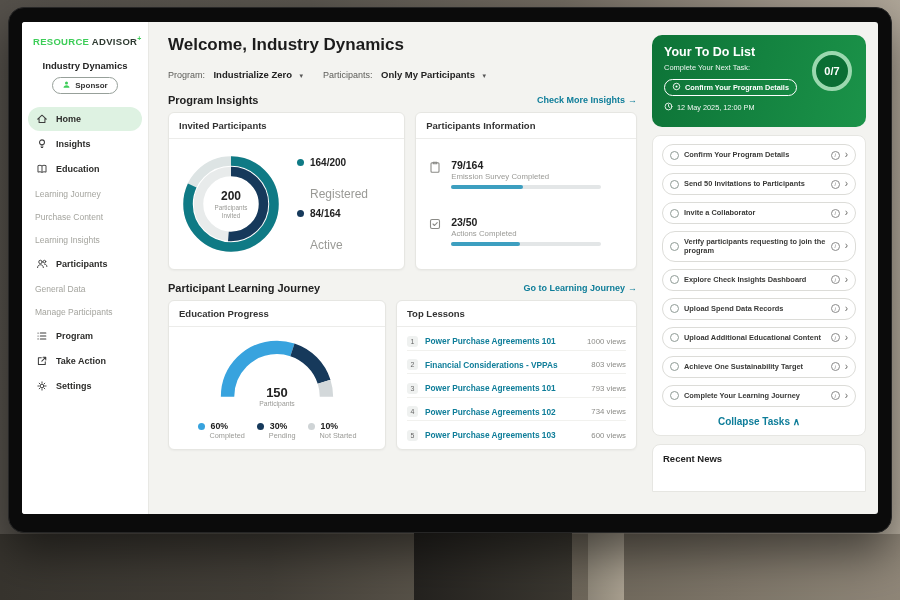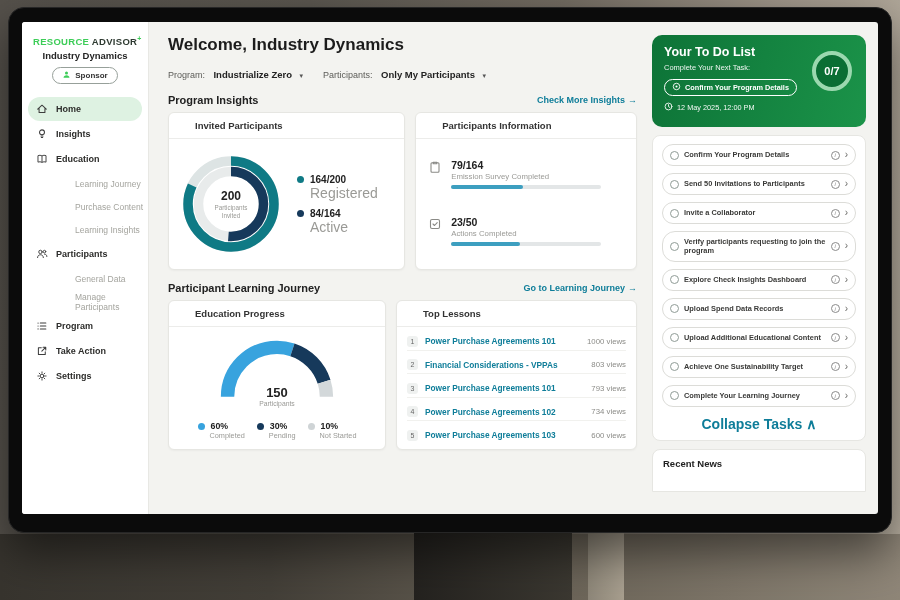--- a/index.html
+++ b/index.html
@@ -18,62 +18,62 @@
     box-shadow:0 20px 45px rgba(0,0,0,.5); }
   .screen { position:absolute; left:13px; top:14px; width:856px; height:492px;
     background:#f3f3f0; border-radius:3px; overflow:hidden; display:flex; }
 
   
   .sidebar { width:127px; background:#ffffff; border-right:1px solid #e8e8e4; padding-top:13px; flex:none; }
   .logo { padding-left:11px; font-size:9.5px; font-weight:800; letter-spacing:.3px; white-space:nowrap; }
   .logo .lg1 { color:#3dcd58; }
   .logo .lg2 { color:#2f3b32; }
   .logo .lg3 { color:#3dcd58; font-size:7px; vertical-align:super; }
-  .org { text-align:center; font-size:9.5px; font-weight:700; color:#242424; margin-top:3px; }
+  .org { text-align:center; font-size:9.5px; font-weight:700; color:#242424; margin-top:13px; }
   .badge { margin:6px auto 0; width:max-content; display:flex; align-items:center; gap:4px;
     border:1px solid #97a09a; border-radius:10px; padding:2px 9px; font-size:8px; font-weight:600; color:#333; background:#fff; }
   .nav { margin-top:13px; }
   .nav-item { height:24px; display:flex; align-items:center; gap:8px; padding-left:7px;
     margin:1px 6px; border-radius:12px; font-size:9px; font-weight:700; color:#2d2d2b; cursor:pointer; }
   .nav-item.active { background:#def2e2; }
-  .nav-sub { height:23px; display:flex; align-items:center; padding-left:53px;
+  .nav-sub { height:23px; display:flex; align-items:center; padding-left:13px;
     font-size:8.5px; color:#a4a49e; font-weight:500; cursor:pointer; }
   .nicon { width:13px; height:13px; display:flex; align-items:center; justify-content:center; flex:none; }
 
   
   .main { width:500px; flex:none; padding:10px 12px 0 19px; }
   .h1 { font-size:17px; font-weight:700; color:#1c1c1c; margin:3px 0 9px; }
   .filters { display:flex; gap:20px; align-items:center; }
   .flabel { font-size:9px; color:#5c5c58; }
   .fvalue { font-size:9.5px; font-weight:700; color:#222; margin-left:4px; cursor:pointer; }
   .caret { font-size:7px; color:#555; margin-left:3px; }
   .secrow { display:flex; justify-content:space-between; align-items:center; margin:12px 0 6px; }
   .sectitle { font-size:11px; font-weight:700; color:#222; }
   .seclink { font-size:9px; font-weight:700; color:#0e7d99; cursor:pointer; }
   .seclink .arrow { margin-left:3px; }
   .cards { display:flex; gap:10px; }
   .card { background:#fff; border:1px solid #e6e6e2; border-radius:6px; overflow:hidden;
     box-shadow:0 1px 2px rgba(0,0,0,.04); }
-  .ctitle { padding:7px 26px; border-bottom:1px solid #ececea; font-size:9.5px; font-weight:700; color:#333; }
+  .ctitle { padding:7px 10px; border-bottom:1px solid #ececea; font-size:9.5px; font-weight:700; color:#333; }
 
   .cards.row1 { height:158px; }
   .card.invited { flex:1.07; display:flex; flex-direction:column; }
   .card.pinfo { flex:1; display:flex; flex-direction:column; }
   .invited-body { flex:1; display:flex; align-items:center; gap:14px; padding:6px 10px; }
   .donut-wrap { position:relative; width:104px; height:104px; flex:none; }
   .donut-center { position:absolute; inset:0; display:flex; flex-direction:column; align-items:center; justify-content:center; text-align:center; }
   .donut-center .dval { font-size:12px; font-weight:700; color:#222; }
   .donut-center .dlab { font-size:6.3px; color:#9a9a96; width:52px; line-height:1.25; margin-top:1px; }
   .legend-item { margin:7px 0; }
   .legend-line { display:flex; align-items:center; gap:6px; }
   .dot { width:7px; height:7px; border-radius:50%; flex:none; }
   .dot-teal { background:#0f7a85; } .dot-navy { background:#16395b; }
   .dot-cyan { background:#38a3de; } .dot-gray { background:#cfd4d6; }
   .lv { font-size:10px; font-weight:700; color:#222; }
-  .ll { font-size:14px; color:#9a9a96; margin-left:13px; margin-top:0; }
+  .ll { font-size:12px; color:#9a9a96; margin-left:13px; margin-top:19px; }
 
   .pinfo-body { flex:1; display:flex; flex-direction:column; justify-content:space-around; padding:6px 12px 10px; }
   .stat { display:flex; gap:9px; align-items:flex-start; }
   .sicon { width:14px; height:14px; flex:none; margin-top:1px; }
   .sval { font-size:10.5px; font-weight:700; color:#222; }
   .slab { font-size:7.8px; color:#9a9a96; margin-top:1px; }
   .bar-track { width:150px; height:4px; background:#e3e6e7; border-radius:2px; margin-top:4px; }
   .bar-fill { height:4px; background:#3d9fc0; border-radius:2px; width:0; }
 
   .cards.row2 { height:150px; margin-bottom:8px; }
@@ -110,21 +110,21 @@
 
   .tasks-card { margin-top:8px; background:#fff; border:1px solid #e6e6e2; border-radius:8px;
     padding:8px 9px 3px; flex:none; }
   .task { display:flex; align-items:center; gap:5px; border:1px solid #dcdcd8; border-radius:13px;
     padding:5px 7px; margin-bottom:7px; background:#fff; cursor:pointer; }
   .tcheck { width:9px; height:9px; border:1.2px solid #8f9b96; border-radius:50%; flex:none; }
   .tlabel { flex:1; font-size:7.4px; font-weight:600; color:#3a3a38; line-height:1.25; }
   .tinfo { width:9px; height:9px; border:1px solid #8a8a8a; border-radius:50%; font-size:6px; color:#8a8a8a;
     display:flex; align-items:center; justify-content:center; flex:none; font-style:italic; }
   .tchev { font-size:10px; color:#6b6b68; line-height:1; flex:none; cursor:pointer; }
-  .collapse { text-align:center; color:#0e7d99; font-size:14px; font-weight:700; padding:2px 0 5px; cursor:pointer; }
+  .collapse { text-align:center; color:#0e7d99; font-size:10px; font-weight:700; padding:2px 0 5px; cursor:pointer; }
   .news-card { margin-top:8px; background:#fff; border:1px solid #e6e6e2; border-radius:8px 8px 0 0;
     padding:8px 10px; font-size:9.5px; font-weight:700; color:#222; flex:1; }
 </style>
 </head>
 <body>
 
 <div class="desk-band"></div>
 <div class="stand-neck"></div>
 <div class="stand-pillar"></div>
 

